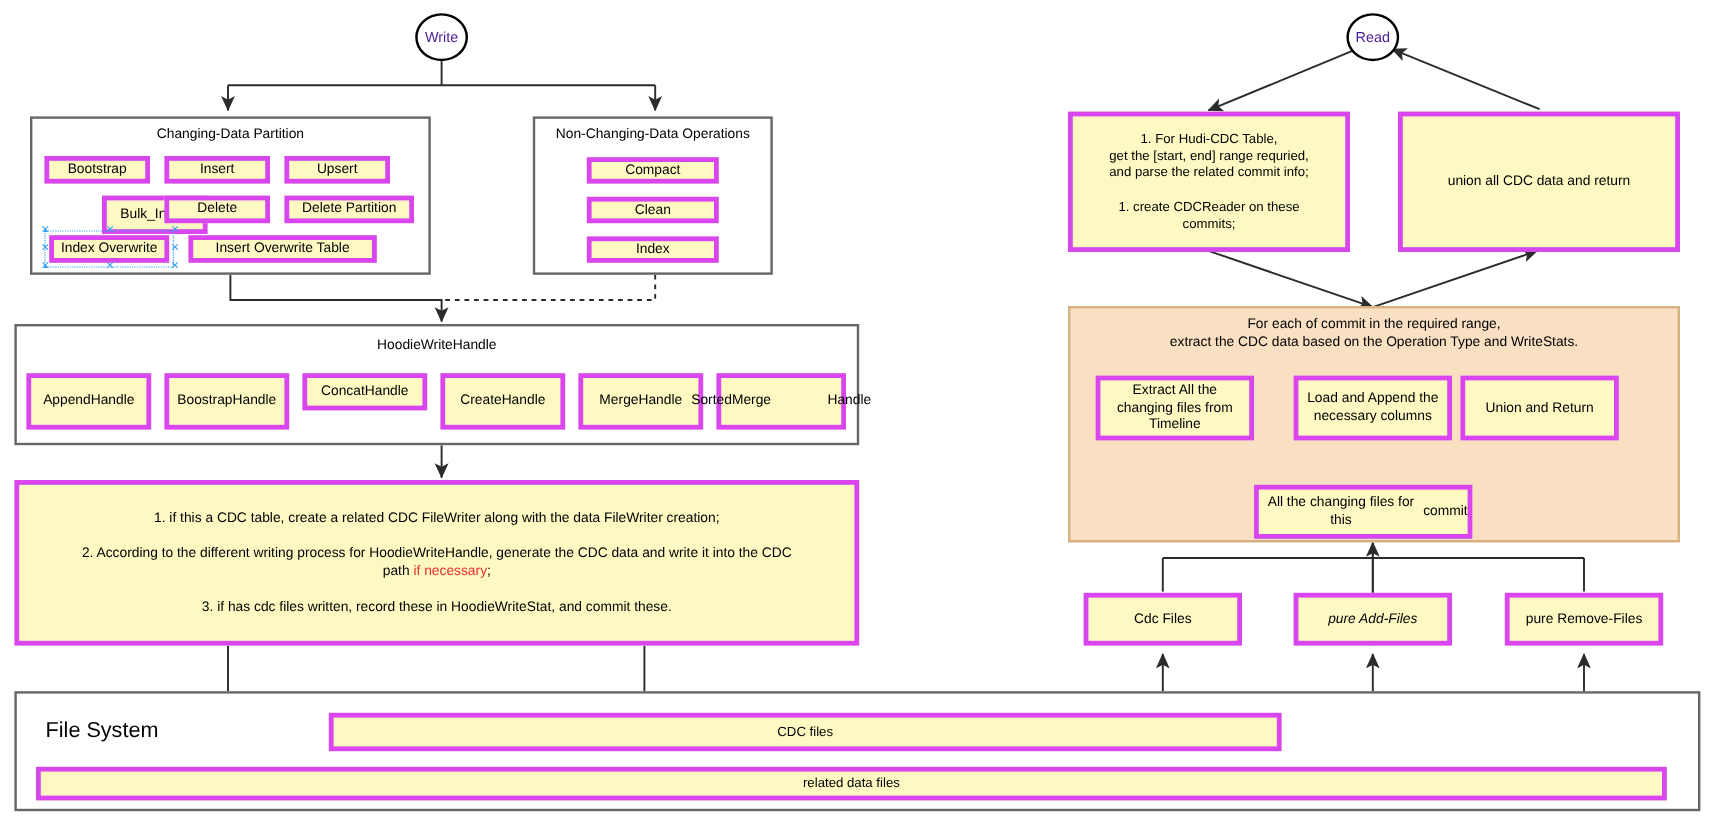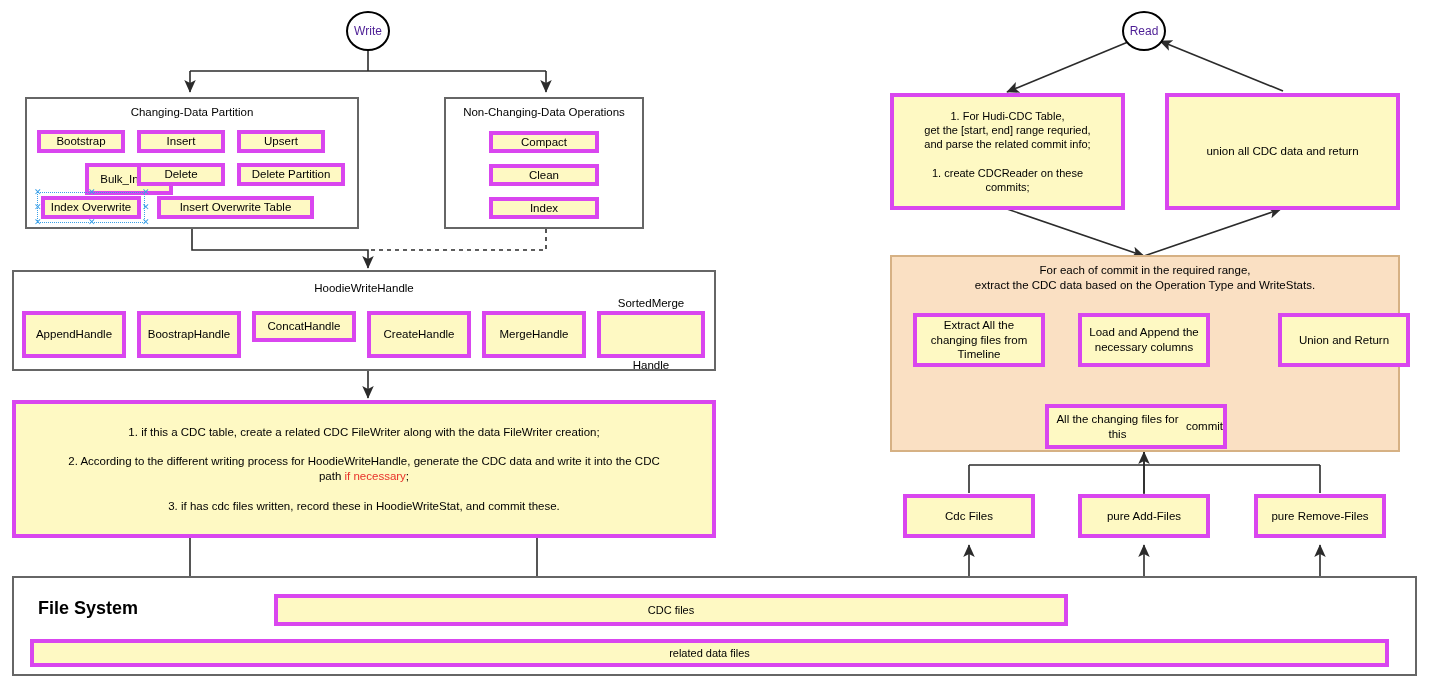--- a/index.html
+++ b/index.html
@@ -116,34 +116,34 @@
   <div class="node t115" style="left:489px;top:164px;width:110px;height:22px;">Clean</div>
   <div class="node t115" style="left:489px;top:197px;width:110px;height:22px;">Index</div>
 
   <div class="group" style="left:12px;top:270px;width:704px;height:101px;"></div>
   <div class="group-title t115" style="left:12px;top:282px;width:704px;">HoodieWriteHandle</div>
   <div class="node t115" style="left:22px;top:311px;width:104px;height:47px;">AppendHandle</div>
   <div class="node t115" style="left:137px;top:311px;width:104px;height:47px;">BoostrapHandle</div>
   <div class="node t115" style="left:252px;top:311px;width:104px;height:31px;">ConcatHandle</div>
   <div class="node t115" style="left:367px;top:311px;width:104px;height:47px;">CreateHandle</div>
   <div class="node t115" style="left:482px;top:311px;width:104px;height:47px;">MergeHandle</div>
-  <div class="node t115" style="left:597px;top:311px;width:108px;height:47px;flex-direction:column;gap:47px;">
+  <div class="node t115" style="left:597px;top:311px;width:108px;height:47px;flex-direction:row;gap:47px;">
     <span class="ln">SortedMerge</span>
     <span class="ln">Handle</span>
   </div>
 
   <div class="node t115" style="left:12px;top:400px;width:704px;height:138px;flex-direction:column;justify-content:center;">
     <span class="ln pad" style="margin-bottom:15px;">1. if this a CDC table, create a related CDC FileWriter along with the data FileWriter creation;</span>
     <span class="ln pad">2. According to the different writing process for HoodieWriteHandle, generate the CDC data and write it into the CDC</span>
     <span class="ln pad" style="margin-bottom:15px;"><span>path </span><span class="red">if necessary</span><span>;</span></span>
     <span class="ln pad">3. if has cdc files written, record these in HoodieWriteStat, and commit these.</span>
   </div>
 
   <div class="group" style="left:12px;top:576px;width:1405px;height:100px;"></div>
-  <div class="fs-label t18" style="left:38px;top:598px;font-weight:bold;">File System</div>
+  <div class="fs-label t18" style="left:38px;top:598px;">File System</div>
   <div class="node t11" style="left:274px;top:594px;width:794px;height:32px;">CDC files</div>
   <div class="node t11" style="left:30px;top:639px;width:1359px;height:28px;">related data files</div>
 
   <div class="ellipse t12" style="left:1122px;top:11px;width:44px;height:40px;">Read</div>
 
   <div class="node t11" style="left:890px;top:93px;width:235px;height:117px;flex-direction:column;justify-content:center;">
     <span class="ln">1. For Hudi-CDC Table,</span>
     <span class="ln">get the [start, end] range requried,</span>
     <span class="ln">and parse the related commit info;</span>
     <span class="ln" style="height:14px;"></span>
@@ -163,26 +163,26 @@
     <span class="ln">Extract All the</span>
     <span class="ln">changing files from</span>
     <span class="ln">Timeline</span>
   </div>
 
   <div class="node t115" style="left:1078px;top:313px;width:132px;height:54px;flex-direction:column;">
     <span class="ln">Load and Append the</span>
     <span class="ln">necessary columns</span>
   </div>
 
-  <div class="node t115" style="left:1278px;top:313px;width:132px;height:54px;flex-direction:column;">
+  <div class="node t115" style="left:1217px;top:313px;width:132px;height:54px;flex-direction:column;">
     <span class="ln">Union and Return</span>
   </div>
 
   <div class="node t115" style="left:1045px;top:404px;width:182px;height:45px;">
     <span class="ln">All the changing files for this</span>
     <span class="ln">commit</span>
   </div>
 
   <div class="node t115" style="left:903px;top:494px;width:132px;height:44px;">Cdc Files</div>
-  <div class="node t115" style="left:1078px;top:494px;width:132px;height:44px;">pure Add-Files</div>
+  <div class="node t115" style="left:1078px;top:494px;width:132px;height:44px;font-style:italic;">pure Add-Files</div>
   <div class="node t115" style="left:1254px;top:494px;width:132px;height:44px;">pure Remove-Files</div>
 
 </div>
 
 </body></html>

